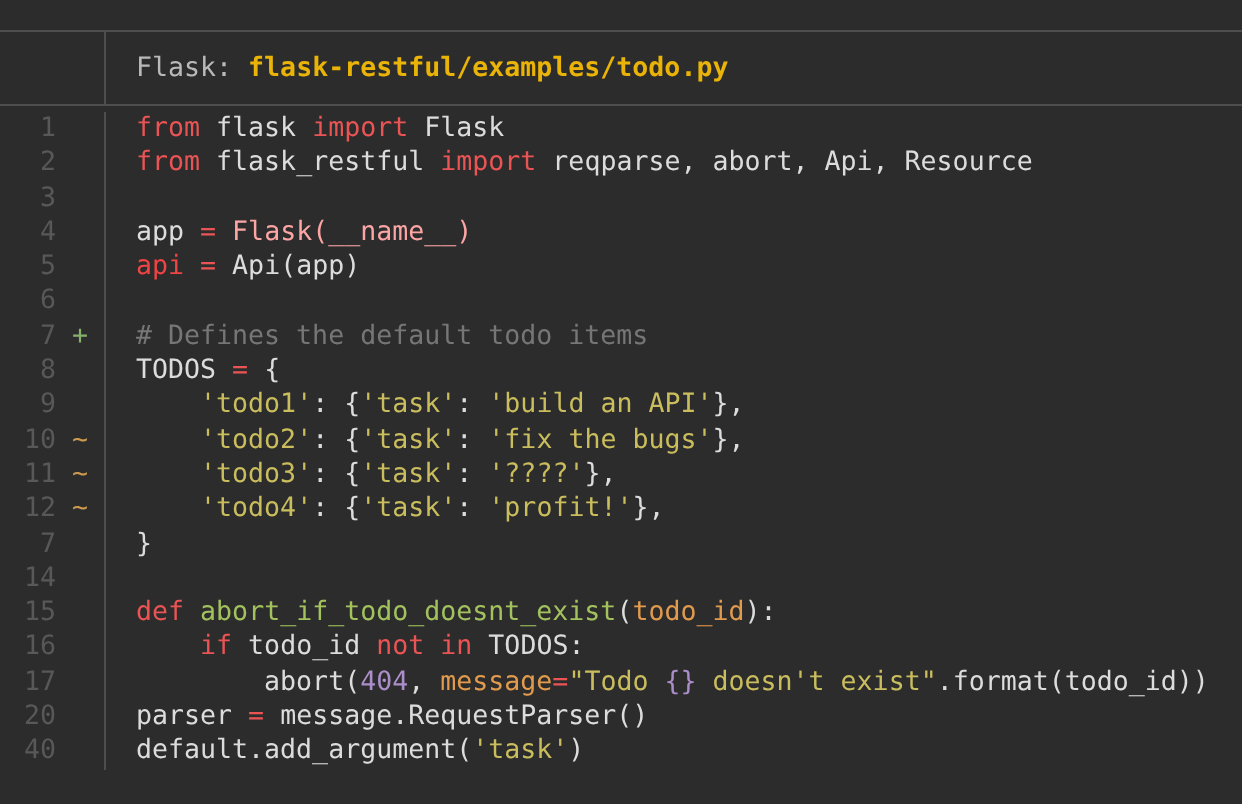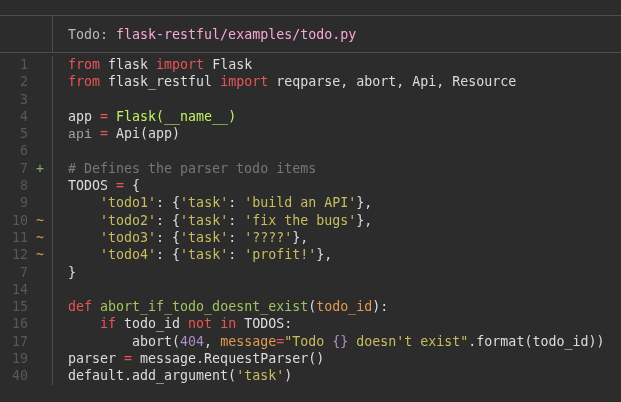--- a/index.html
+++ b/index.html
@@ -23,21 +23,21 @@
   .gutter-h {
     width:52px; flex:0 0 52px;
     align-self:stretch;
     border-right:1px solid #4e4e4e;
   }
   .header-text {
     padding-left:15px;
     white-space:pre;
     color:#b9b9b9;
   }
-  .header-text .path { font-weight:normal; color:#f9a8d4; }
+  .header-text .path { font-weight:bold; color:#eab308; }
   .code-area { padding-top:3px; }
   .row {
     height:17.3px; line-height:17.3px;
     display:flex;
     white-space:pre;
   }
   .gutter {
     width:52px; flex:0 0 52px;
     border-right:1px solid #4e4e4e;
     display:flex;
@@ -57,37 +57,37 @@
   }
 </style>
 </head>
 <body>
 
 <div class="screen">
   <div class="top-space"></div>
   <div class="rule"></div>
   <div class="header-row">
     <div class="gutter-h"></div>
-    <div class="header-text"><span>Todo: </span><span class="path">flask-restful/examples/todo.py</span></div>
+    <div class="header-text"><span>Flask: </span><span class="path">flask-restful/examples/todo.py</span></div>
   </div>
   <div class="rule"></div>
   <div class="code-area">
       <div class="row"><div class="gutter"><span class="lnum">1</span><span class="mark" style="color: rgb(204, 154, 79);"></span></div><span class="codeline"><span style="color: rgb(234, 84, 85);">from</span><span style="color: rgb(220, 220, 220);"> flask </span><span style="color: rgb(234, 84, 85);">import</span><span style="color: rgb(220, 220, 220);"> Flask</span></span></div>
       <div class="row"><div class="gutter"><span class="lnum">2</span><span class="mark" style="color: rgb(204, 154, 79);"></span></div><span class="codeline"><span style="color: rgb(234, 84, 85);">from</span><span style="color: rgb(220, 220, 220);"> flask_restful </span><span style="color: rgb(234, 84, 85);">import</span><span style="color: rgb(220, 220, 220);"> reqparse, abort, Api, Resource</span></span></div>
       <div class="row"><div class="gutter"><span class="lnum">3</span><span class="mark" style="color: rgb(204, 154, 79);"></span></div><span class="codeline"></span></div>
-      <div class="row"><div class="gutter"><span class="lnum">4</span><span class="mark" style="color: rgb(204, 154, 79);"></span></div><span class="codeline"><span style="color: rgb(220, 220, 220);">app </span><span style="color: rgb(234, 84, 85);">=</span><span style="color: #bef264;"> Flask(__name__)</span></span></div>
-      <div class="row"><div class="gutter"><span class="lnum">5</span><span class="mark" style="color: rgb(204, 154, 79);"></span></div><span class="codeline"><span style="color: #a3a3a3; font-family: Liberation Mono, monospace;">api </span><span style="color: rgb(234, 84, 85);">=</span><span style="color: rgb(220, 220, 220);"> Api(app)</span></span></div>
+      <div class="row"><div class="gutter"><span class="lnum">4</span><span class="mark" style="color: rgb(204, 154, 79);"></span></div><span class="codeline"><span style="color: rgb(220, 220, 220);">app </span><span style="color: rgb(234, 84, 85);">=</span><span style="color: #fca5a5;"> Flask(__name__)</span></span></div>
+      <div class="row"><div class="gutter"><span class="lnum">5</span><span class="mark" style="color: rgb(204, 154, 79);"></span></div><span class="codeline"><span style="color: #ef4444;">api </span><span style="color: rgb(234, 84, 85);">=</span><span style="color: rgb(220, 220, 220);"> Api(app)</span></span></div>
       <div class="row"><div class="gutter"><span class="lnum">6</span><span class="mark" style="color: rgb(204, 154, 79);"></span></div><span class="codeline"></span></div>
-      <div class="row"><div class="gutter"><span class="lnum">7</span><span class="mark" style="color: rgb(134, 175, 109);">+</span></div><span class="codeline"><span style="color: rgb(118, 118, 118);"># Defines the parser todo items</span></span></div>
+      <div class="row"><div class="gutter"><span class="lnum">7</span><span class="mark" style="color: rgb(134, 175, 109);">+</span></div><span class="codeline"><span style="color: rgb(118, 118, 118);"># Defines the default todo items</span></span></div>
       <div class="row"><div class="gutter"><span class="lnum">8</span><span class="mark" style="color: rgb(204, 154, 79);"></span></div><span class="codeline"><span style="color: rgb(220, 220, 220);">TODOS </span><span style="color: rgb(234, 84, 85);">=</span><span style="color: rgb(220, 220, 220);"> {</span></span></div>
       <div class="row"><div class="gutter"><span class="lnum">9</span><span class="mark" style="color: rgb(204, 154, 79);"></span></div><span class="codeline"><span style="color: rgb(220, 220, 220);">    </span><span style="color: rgb(201, 189, 93);">'todo1'</span><span style="color: rgb(220, 220, 220);">: {</span><span style="color: rgb(201, 189, 93);">'task'</span><span style="color: rgb(220, 220, 220);">: </span><span style="color: rgb(201, 189, 93);">'build an API'</span><span style="color: rgb(220, 220, 220);">},</span></span></div>
       <div class="row"><div class="gutter"><span class="lnum">10</span><span class="mark" style="color: rgb(204, 154, 79);">~</span></div><span class="codeline"><span style="color: rgb(220, 220, 220);">    </span><span style="color: rgb(201, 189, 93);">'todo2'</span><span style="color: rgb(220, 220, 220);">: {</span><span style="color: rgb(201, 189, 93);">'task'</span><span style="color: rgb(220, 220, 220);">: </span><span style="color: rgb(201, 189, 93);">'fix the bugs'</span><span style="color: rgb(220, 220, 220);">},</span></span></div>
       <div class="row"><div class="gutter"><span class="lnum">11</span><span class="mark" style="color: rgb(204, 154, 79);">~</span></div><span class="codeline"><span style="color: rgb(220, 220, 220);">    </span><span style="color: rgb(201, 189, 93);">'todo3'</span><span style="color: rgb(220, 220, 220);">: {</span><span style="color: rgb(201, 189, 93);">'task'</span><span style="color: rgb(220, 220, 220);">: </span><span style="color: rgb(201, 189, 93);">'????'</span><span style="color: rgb(220, 220, 220);">},</span></span></div>
       <div class="row"><div class="gutter"><span class="lnum">12</span><span class="mark" style="color: rgb(204, 154, 79);">~</span></div><span class="codeline"><span style="color: rgb(220, 220, 220);">    </span><span style="color: rgb(201, 189, 93);">'todo4'</span><span style="color: rgb(220, 220, 220);">: {</span><span style="color: rgb(201, 189, 93);">'task'</span><span style="color: rgb(220, 220, 220);">: </span><span style="color: rgb(201, 189, 93);">'profit!'</span><span style="color: rgb(220, 220, 220);">},</span></span></div>
       <div class="row"><div class="gutter"><span class="lnum">7</span><span class="mark" style="color: rgb(204, 154, 79);"></span></div><span class="codeline"><span style="color: rgb(220, 220, 220);">}</span></span></div>
       <div class="row"><div class="gutter"><span class="lnum">14</span><span class="mark" style="color: rgb(204, 154, 79);"></span></div><span class="codeline"></span></div>
       <div class="row"><div class="gutter"><span class="lnum">15</span><span class="mark" style="color: rgb(204, 154, 79);"></span></div><span class="codeline"><span style="color: rgb(234, 84, 85);">def</span><span style="color: rgb(220, 220, 220);"> </span><span style="color: rgb(163, 194, 94);">abort_if_todo_doesnt_exist</span><span style="color: rgb(220, 220, 220);">(</span><span style="color: rgb(226, 154, 77);">todo_id</span><span style="color: rgb(220, 220, 220);">):</span></span></div>
       <div class="row"><div class="gutter"><span class="lnum">16</span><span class="mark" style="color: rgb(204, 154, 79);"></span></div><span class="codeline"><span style="color: rgb(220, 220, 220);">    </span><span style="color: rgb(234, 84, 85);">if</span><span style="color: rgb(220, 220, 220);"> todo_id </span><span style="color: rgb(234, 84, 85);">not</span><span style="color: rgb(220, 220, 220);"> </span><span style="color: rgb(234, 84, 85);">in</span><span style="color: rgb(220, 220, 220);"> TODOS:</span></span></div>
       <div class="row"><div class="gutter"><span class="lnum">17</span><span class="mark" style="color: rgb(204, 154, 79);"></span></div><span class="codeline"><span style="color: rgb(220, 220, 220);">        abort(</span><span style="color: rgb(171, 142, 201);">404</span><span style="color: rgb(220, 220, 220);">, </span><span style="color: rgb(226, 154, 77);">message</span><span style="color: rgb(234, 84, 85);">=</span><span style="color: rgb(201, 189, 93);">"Todo </span><span style="color: rgb(171, 142, 201);">{}</span><span style="color: rgb(201, 189, 93);"> doesn't exist"</span><span style="color: rgb(220, 220, 220);">.format(todo_id))</span></span></div>
-      <div class="row"><div class="gutter"><span class="lnum">19</span><span class="mark" style="color: rgb(204, 154, 79);"></span></div><span class="codeline"><span style="color: rgb(220, 220, 220);">parser </span><span style="color: rgb(234, 84, 85);">=</span><span style="color: rgb(220, 220, 220);"> message.RequestParser()</span></span></div>
+      <div class="row"><div class="gutter"><span class="lnum">20</span><span class="mark" style="color: rgb(204, 154, 79);"></span></div><span class="codeline"><span style="color: rgb(220, 220, 220);">parser </span><span style="color: rgb(234, 84, 85);">=</span><span style="color: rgb(220, 220, 220);"> message.RequestParser()</span></span></div>
       <div class="row"><div class="gutter"><span class="lnum">40</span><span class="mark" style="color: rgb(204, 154, 79);"></span></div><span class="codeline"><span style="color: rgb(220, 220, 220);">default.add_argument(</span><span style="color: rgb(201, 189, 93);">'task'</span><span style="color: rgb(220, 220, 220);">)</span></span></div>
     </div>
 </div>
 
 </body></html>

